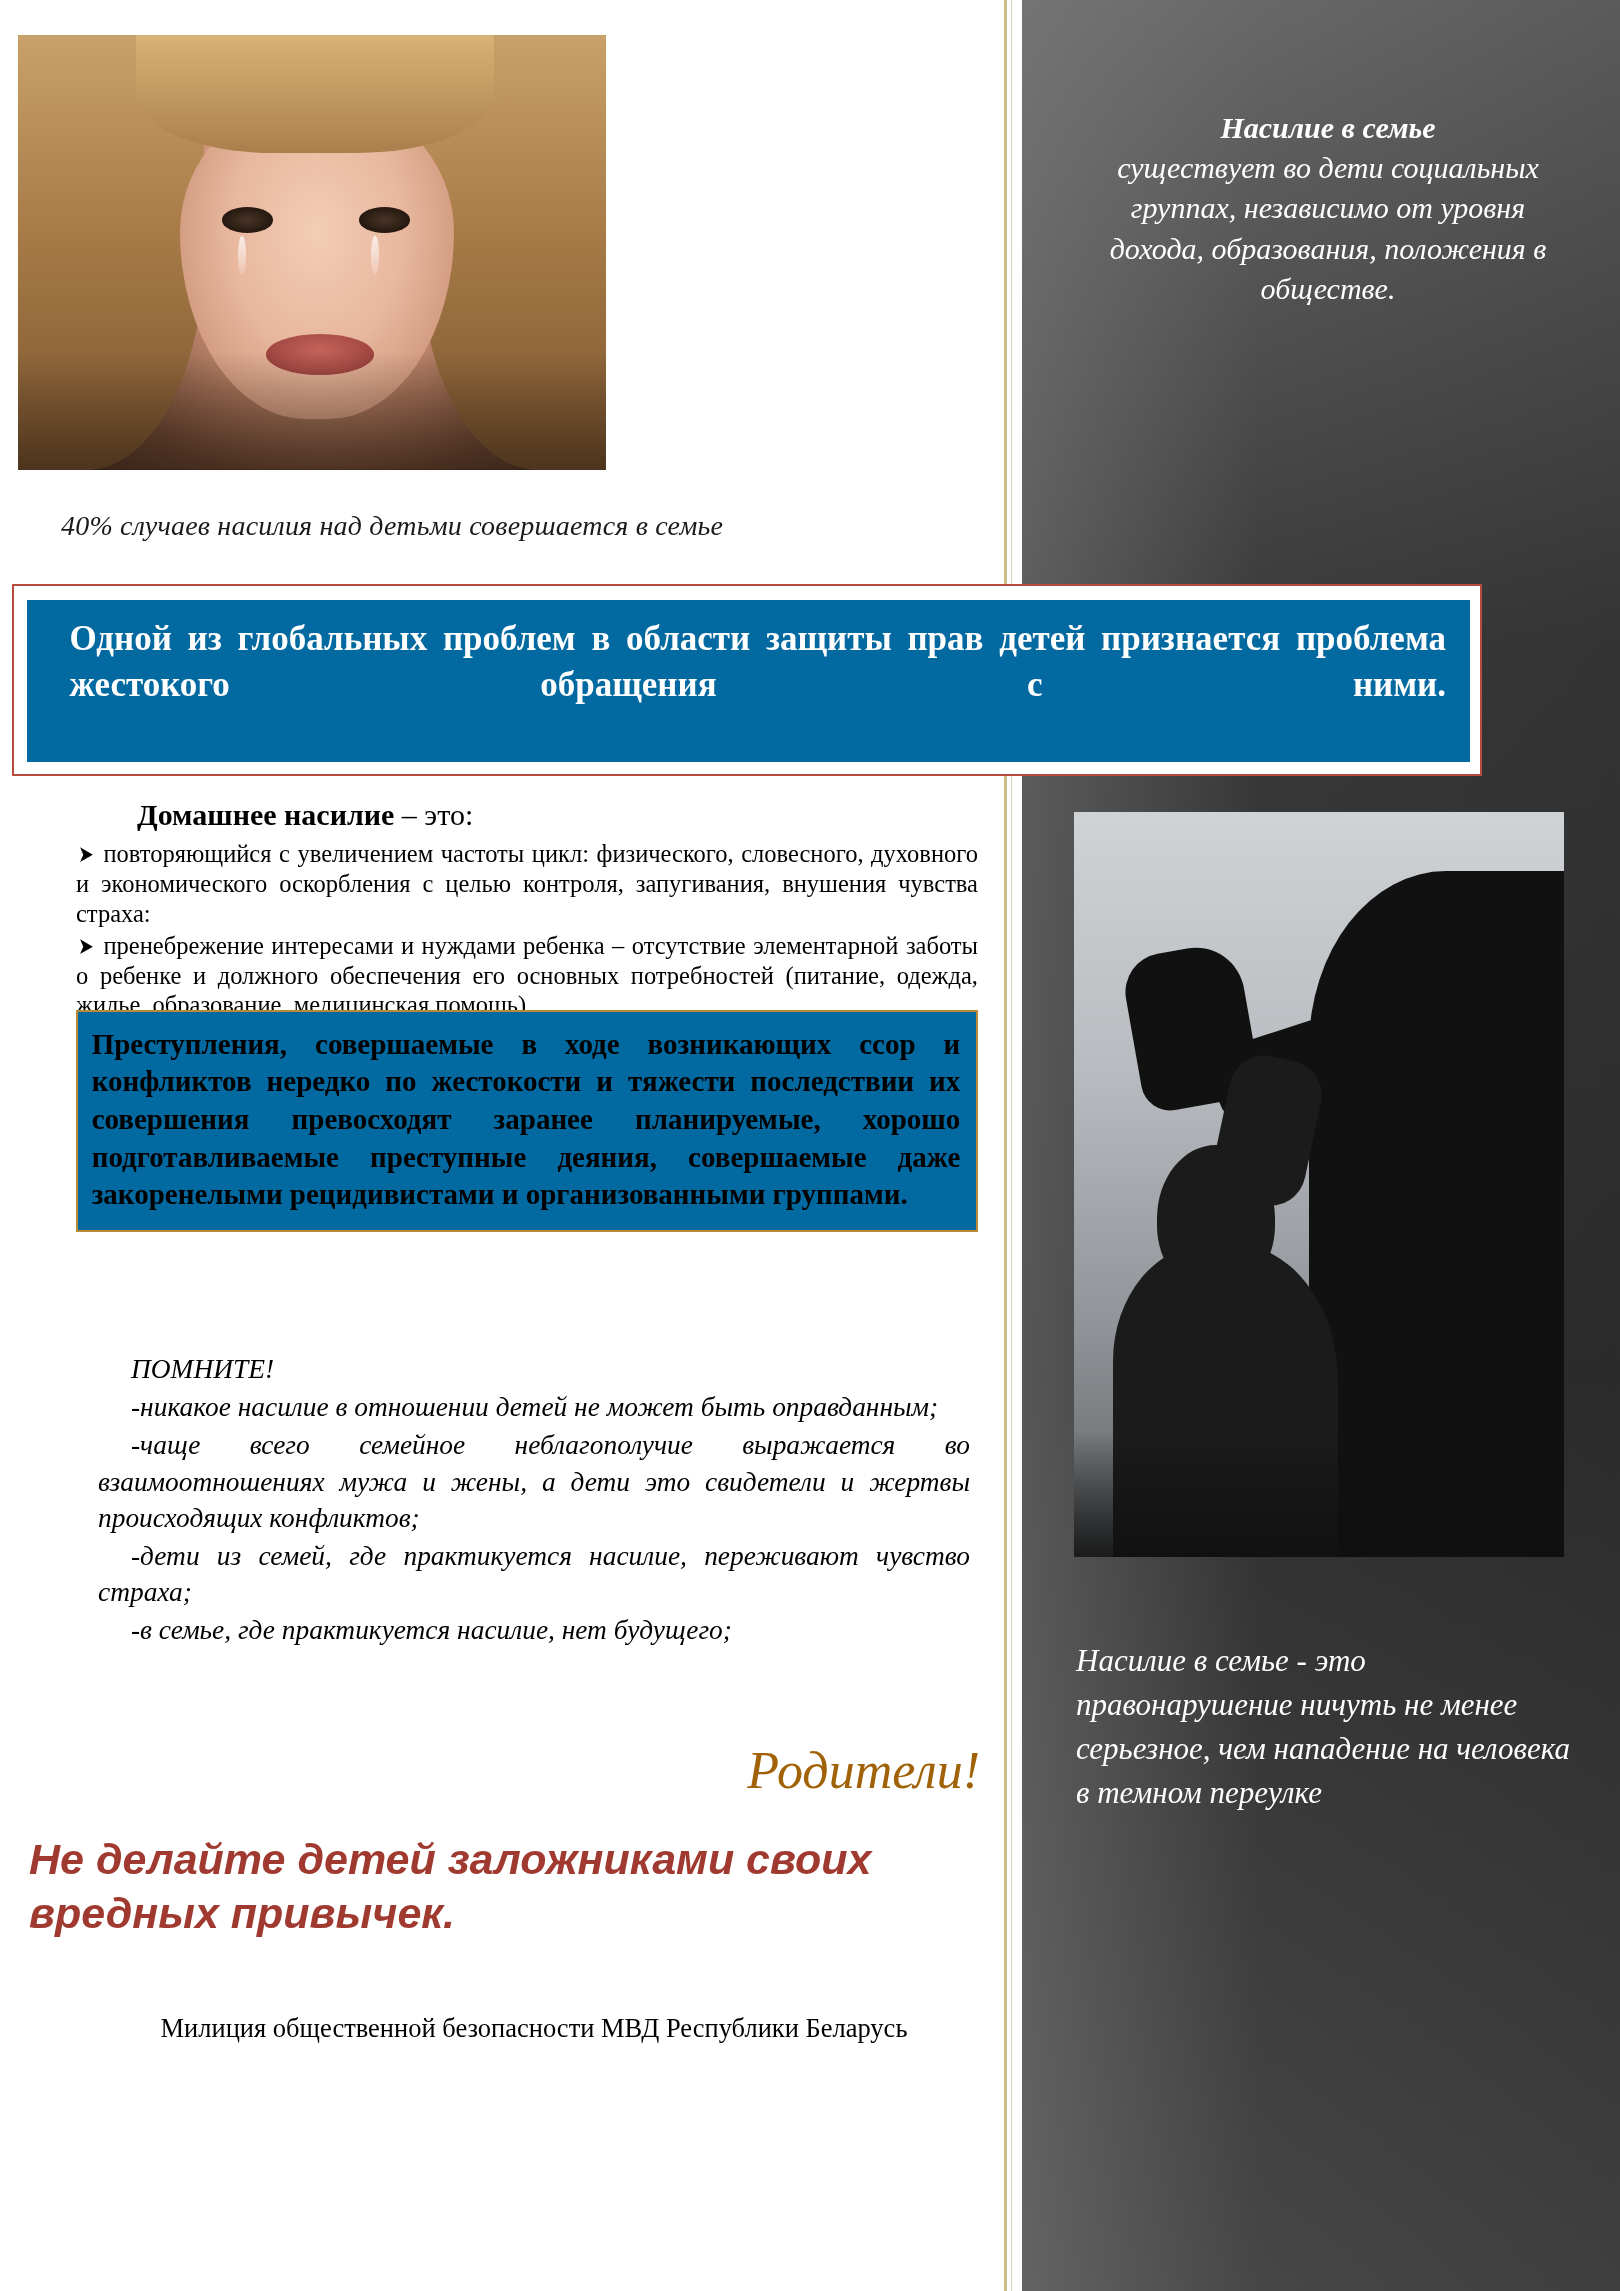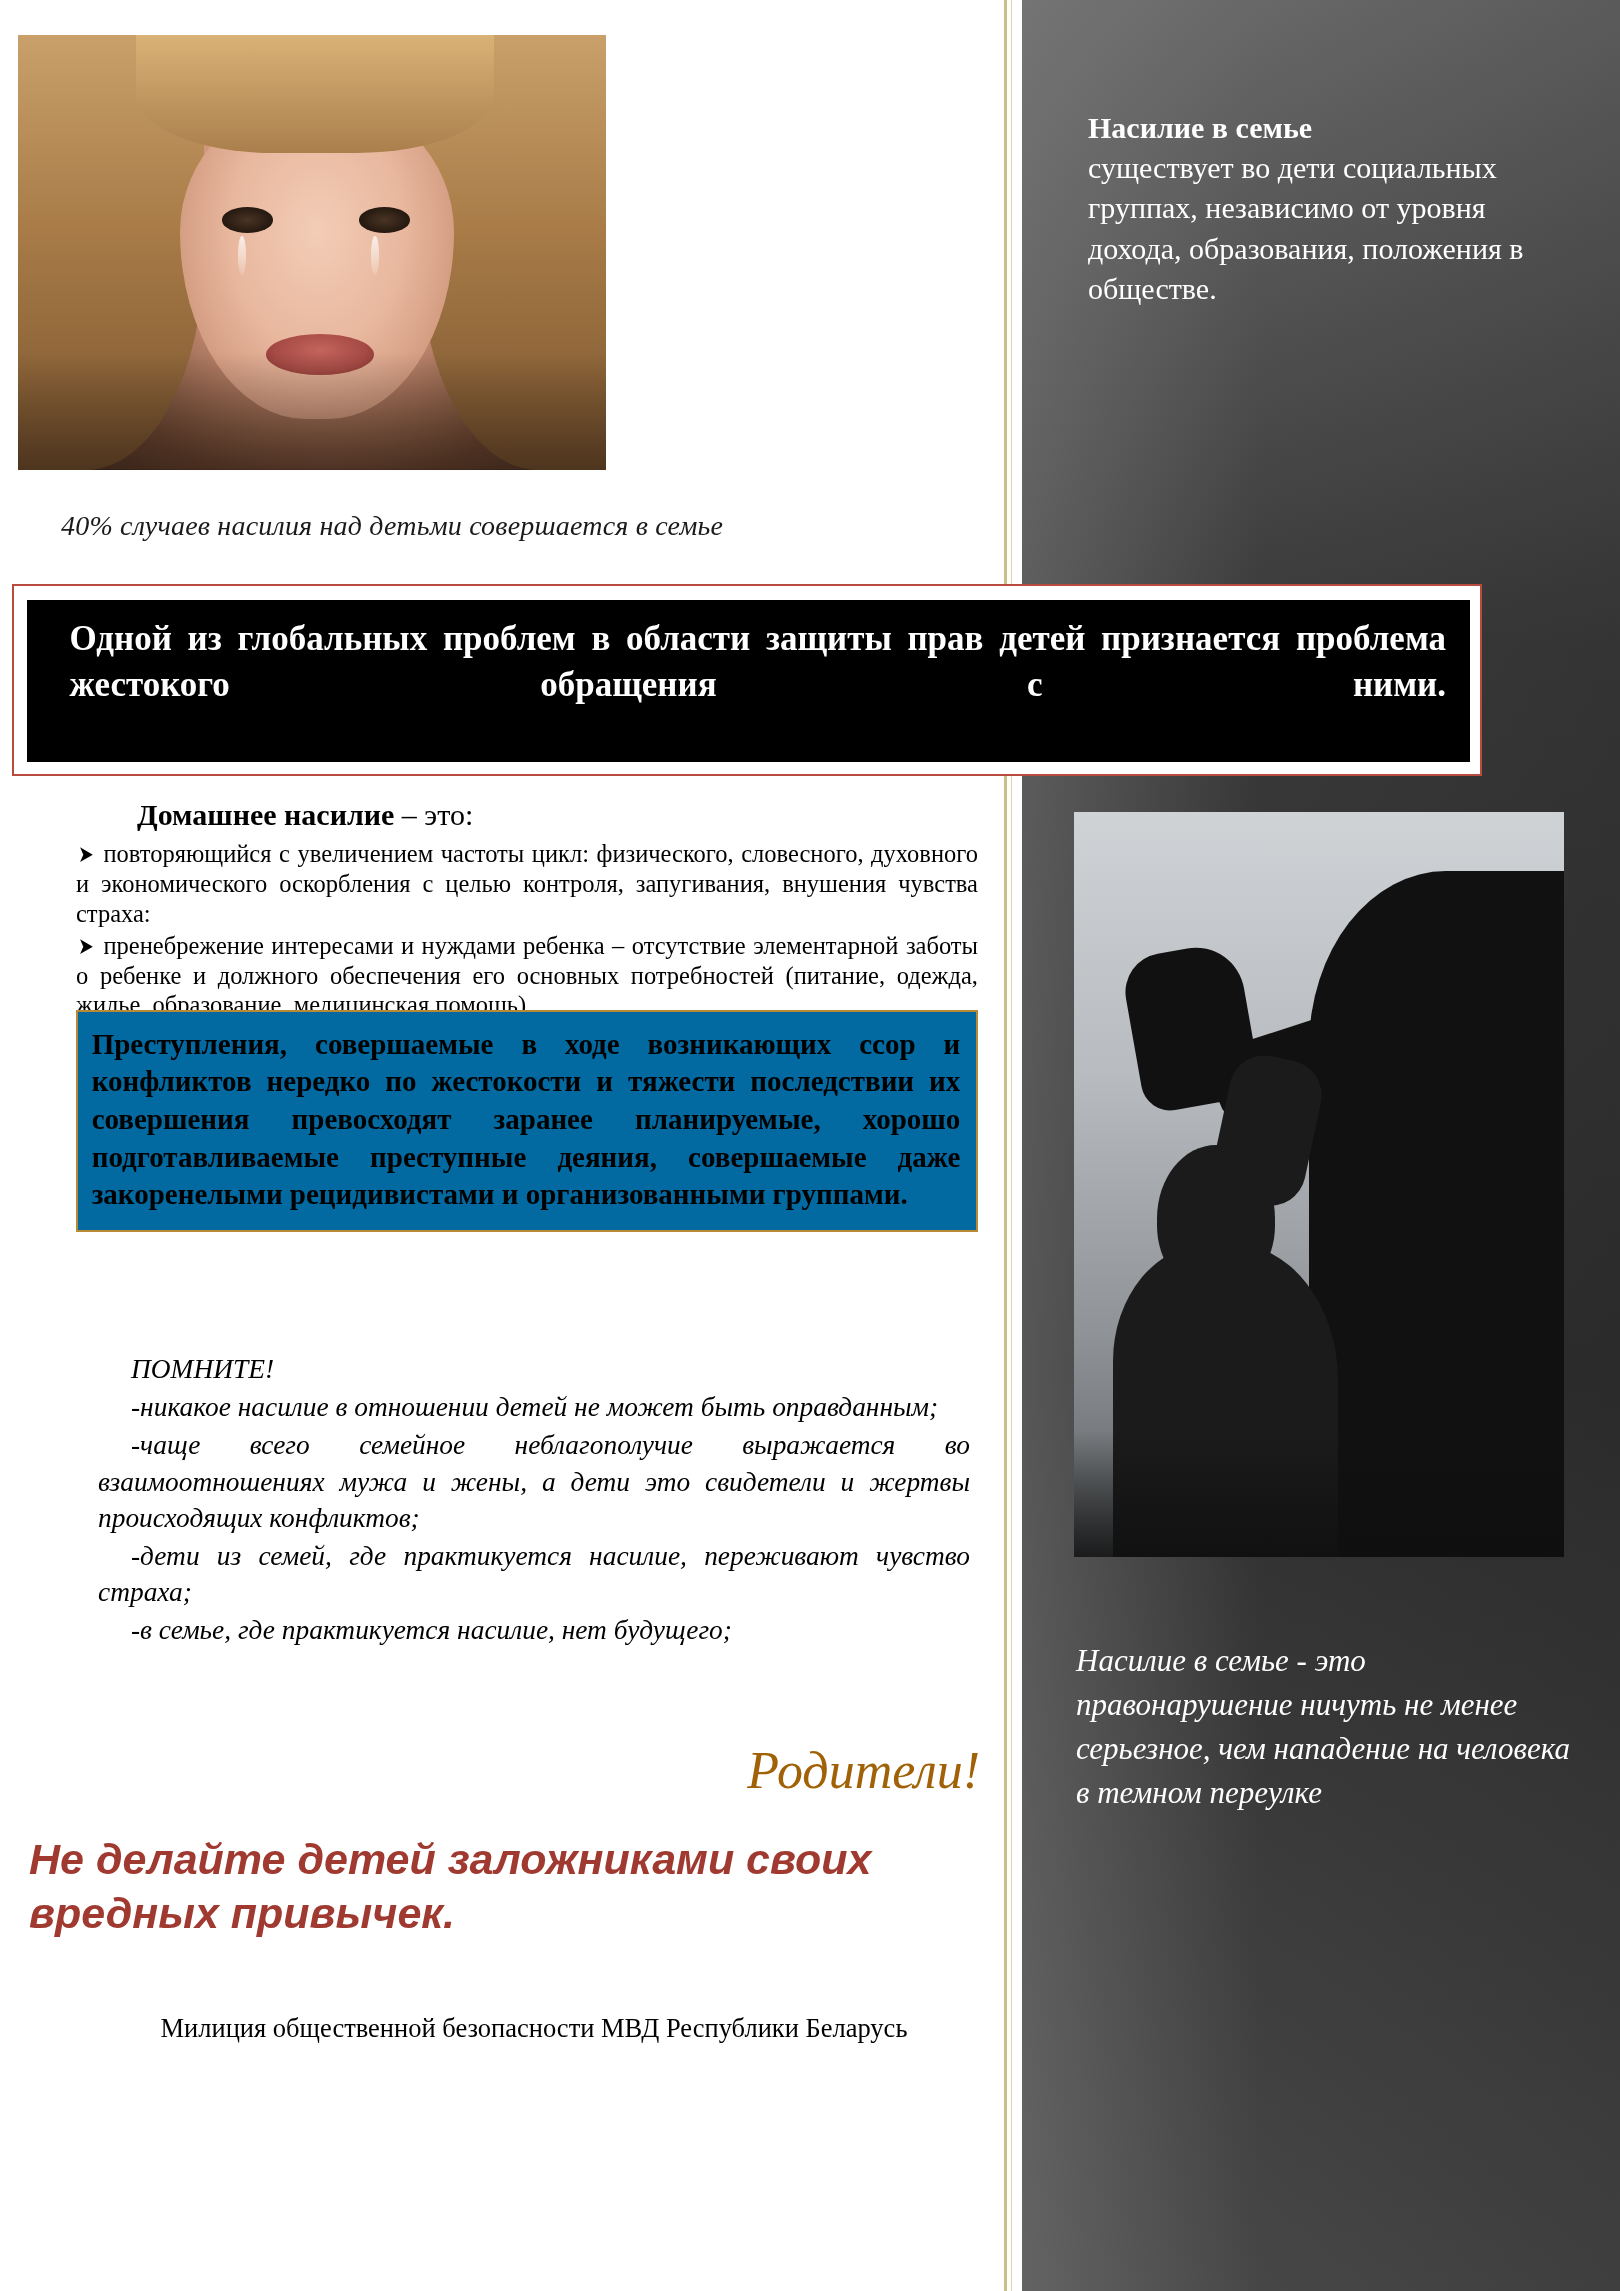--- a/index.html
+++ b/index.html
@@ -155,21 +155,21 @@
     border: 2.9px solid #b94b3c;
     background: #ffffff;
     box-sizing: border-box;
   }
   .banner-inner {
     position: absolute;
     left: 26.5px;
     top: 592px;
     width: 1443px;
     height: 162px;
-    background: #000000;
+    background: #0369a1;
     box-sizing: border-box;
     padding: 15.7px 23.5px 0 43px;
   }
   .banner-text {
     font-family: "Liberation Serif", serif;
     font-weight: bold;
     font-size: 35px;
     line-height: 1.33;
     color: #ffffff;
     text-align: justify;
@@ -276,21 +276,23 @@
     color: #000;
     padding-left: 44px;
   }
 
   
   .rp-quote {
     position: absolute;
     left: 1088px;
     top: 108px;
     width: 480px;
-    font-family: "Liberation Serif", serif;
+    text-align: center;
+    font-family: "Liberation Serif", serif;
+    font-style: italic;
     font-size: 30px;
     line-height: 1.34;
     color: #ffffff;
   }
   .rp-quote .b { font-weight: bold; }
 
   
   .photo-sil {
     position: absolute;
     left: 1074px;

